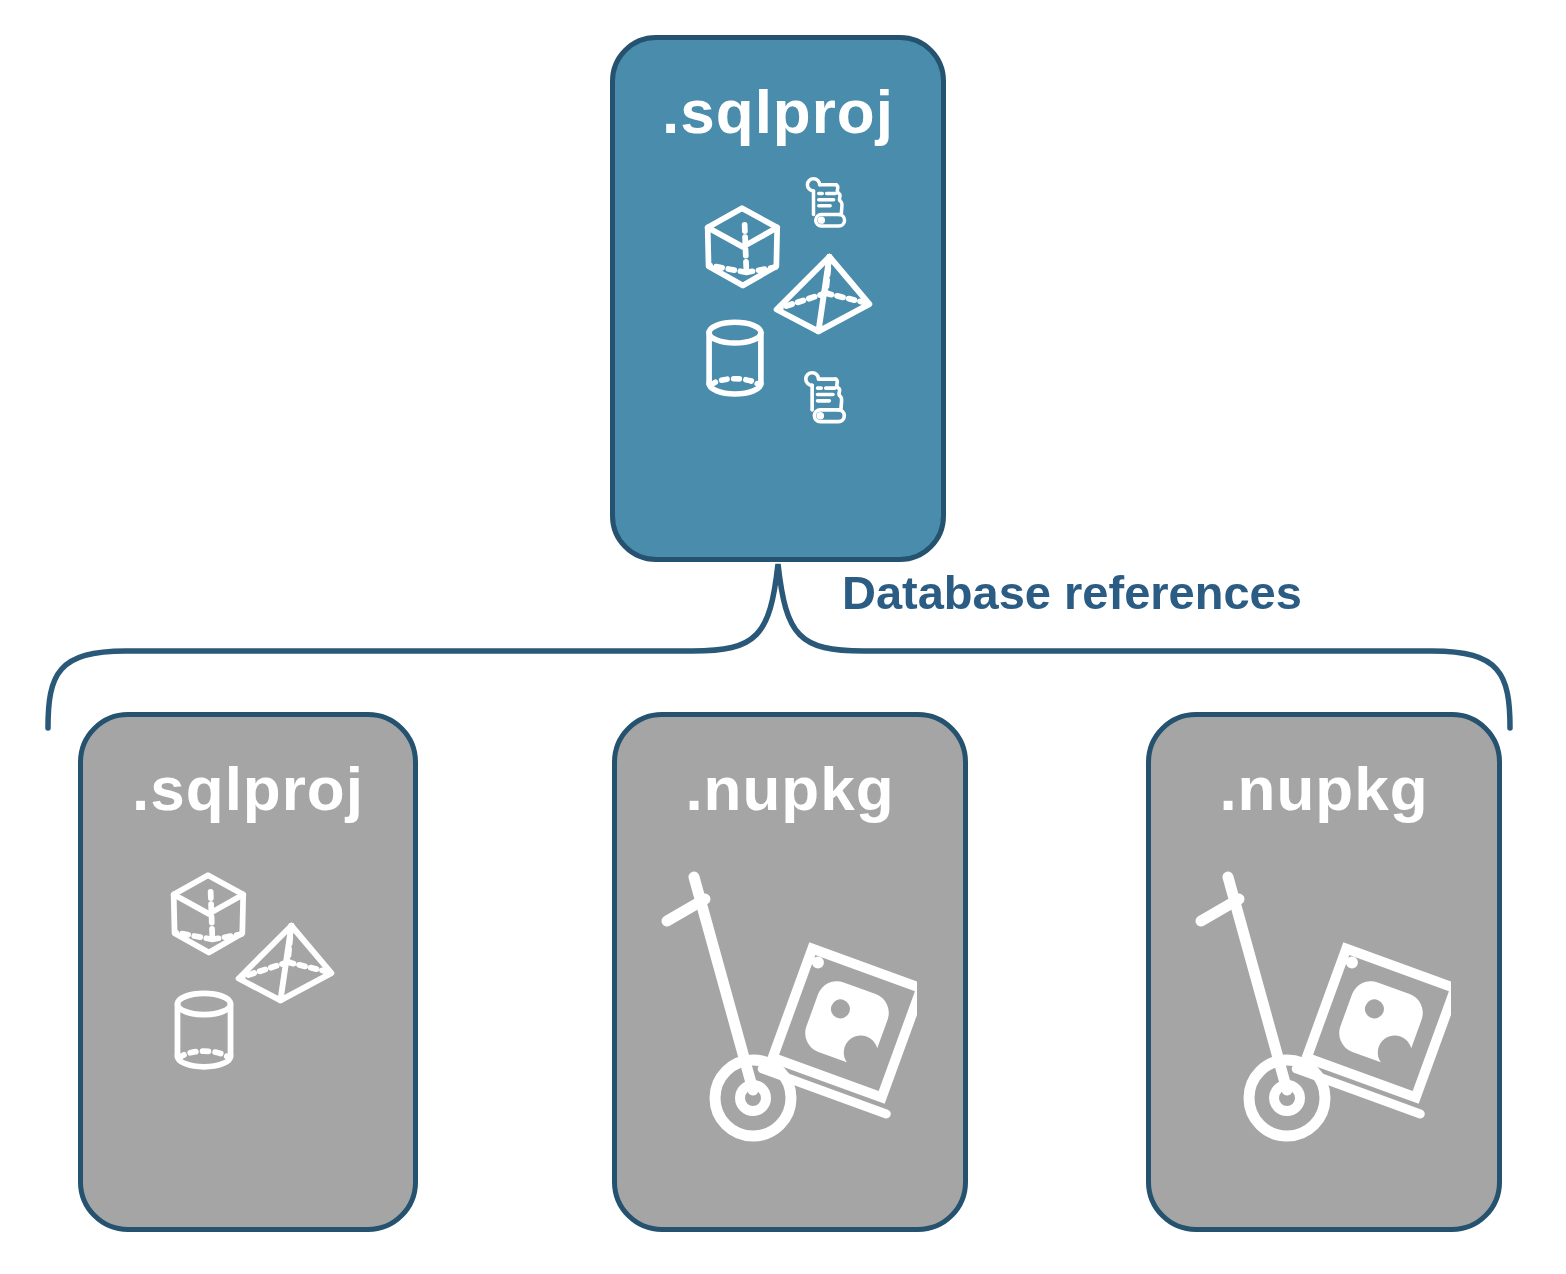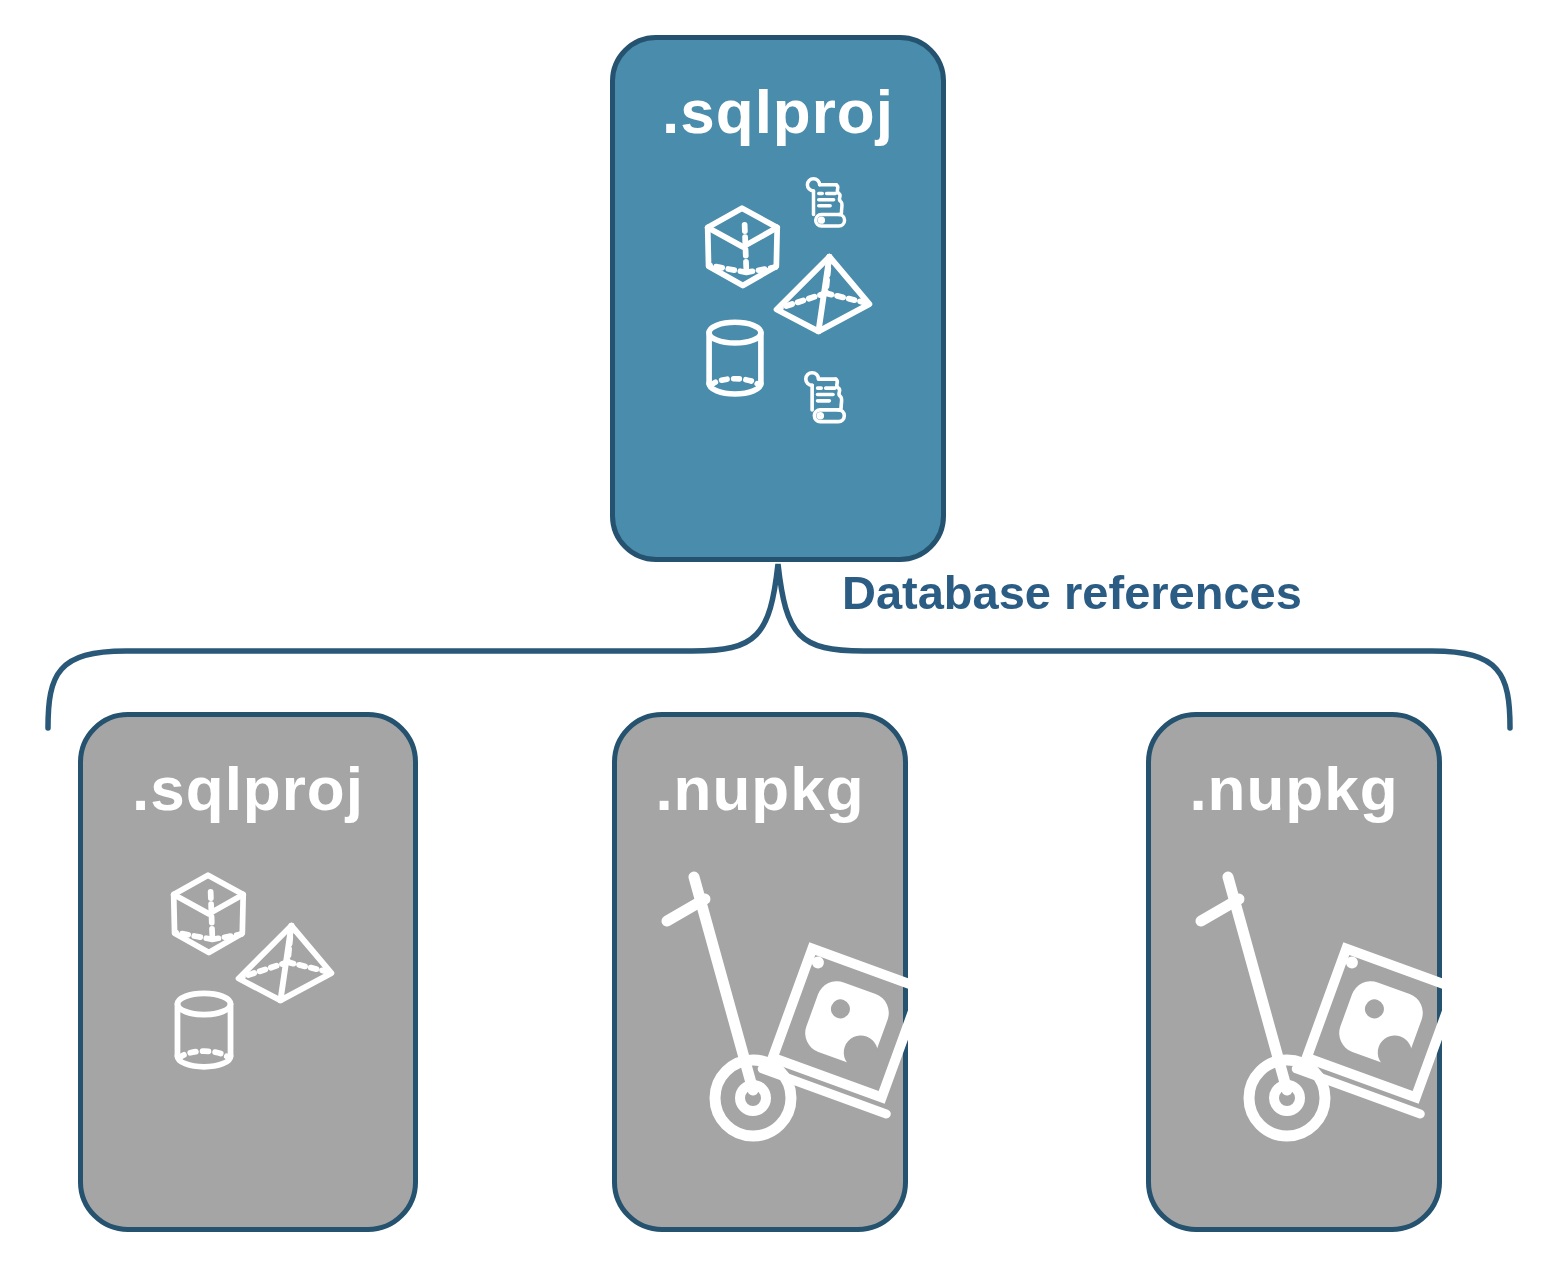--- a/index.html
+++ b/index.html
@@ -14,21 +14,21 @@
     position:absolute;
     box-sizing:border-box;
     border:5px solid var(--node-border,#24526F);
   }
   .node-top{
     left:610px;top:35px;width:336px;height:527px;
     border-radius:46px;
     background:var(--primary-node-fill,#4A8CAB);
   }
   .node-child{
-    top:712px;width:296px;height:520px;
+    top:712px;width:356px;height:520px;
     border-radius:50px;
     background:var(--child-node-fill,#A5A5A5);
   }
   .node-child-1{left:78px;width:340px;}
   .node-child-2{left:612px;}
   .node-child-3{left:1146px;}
   .node-title{
     margin-top:36px;
     text-align:center;
     font-size:62px;

